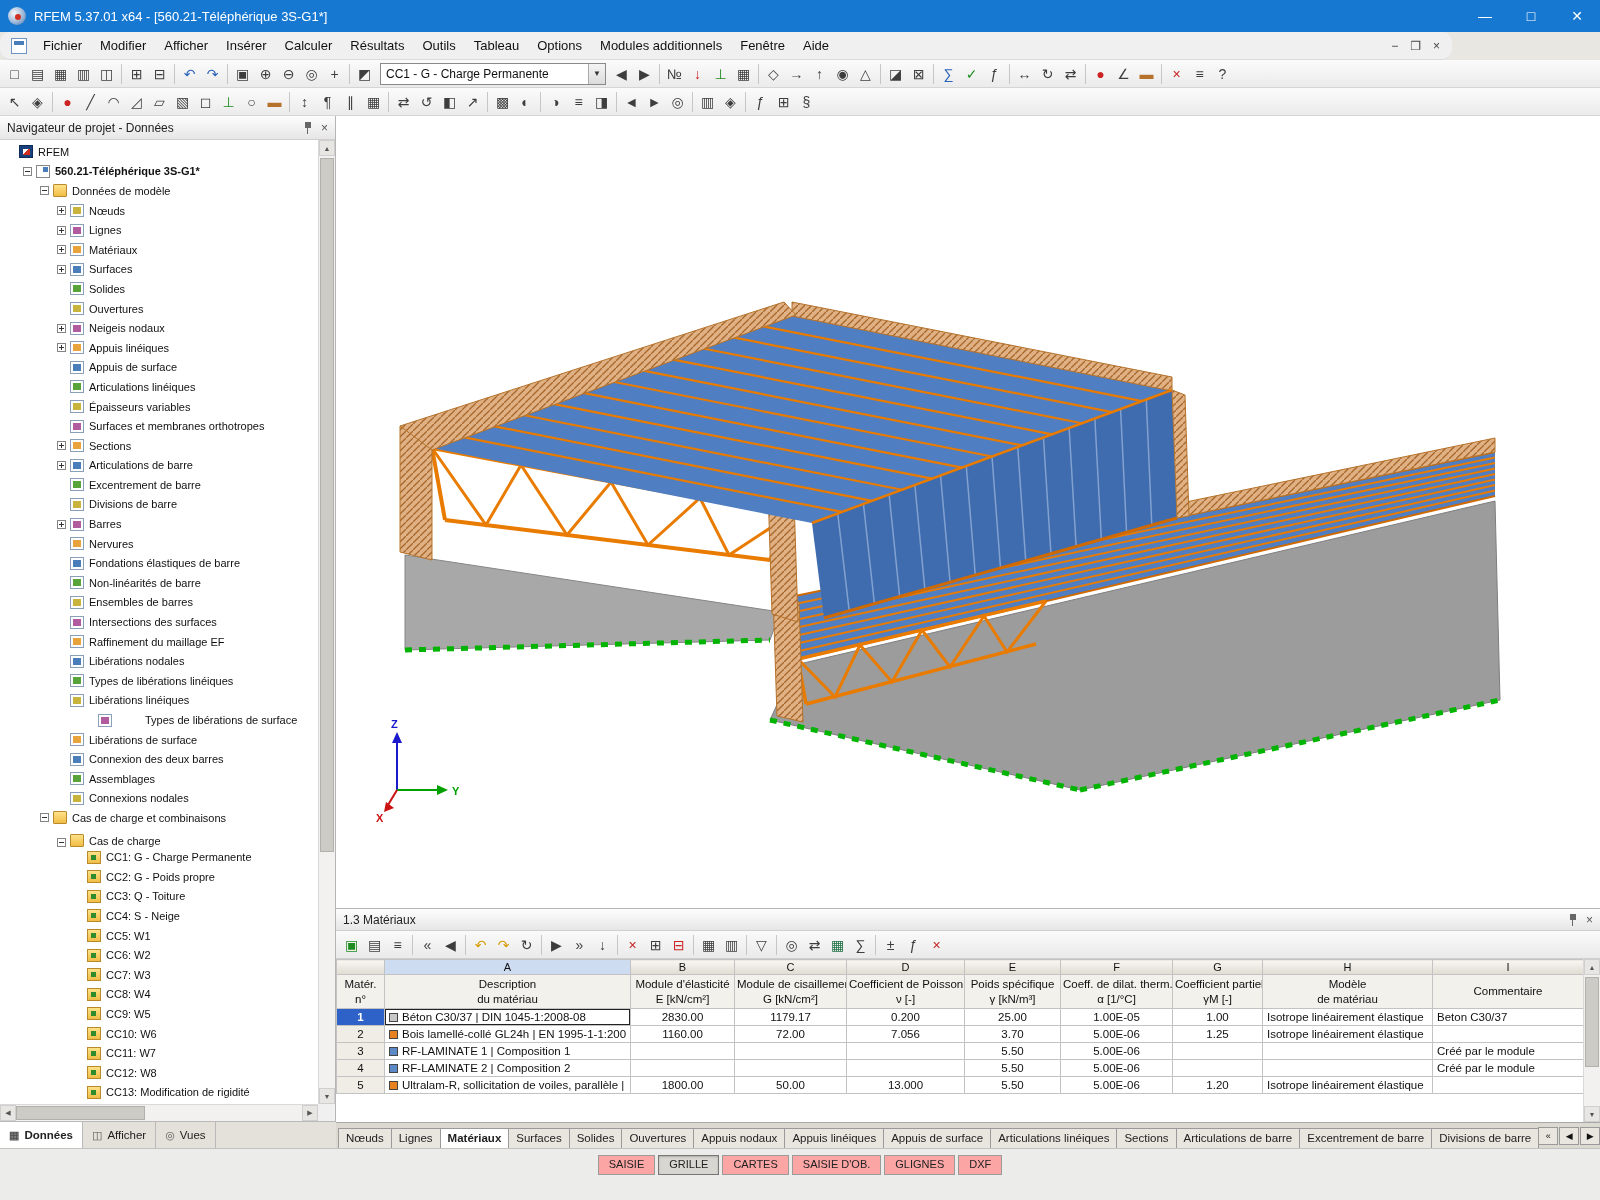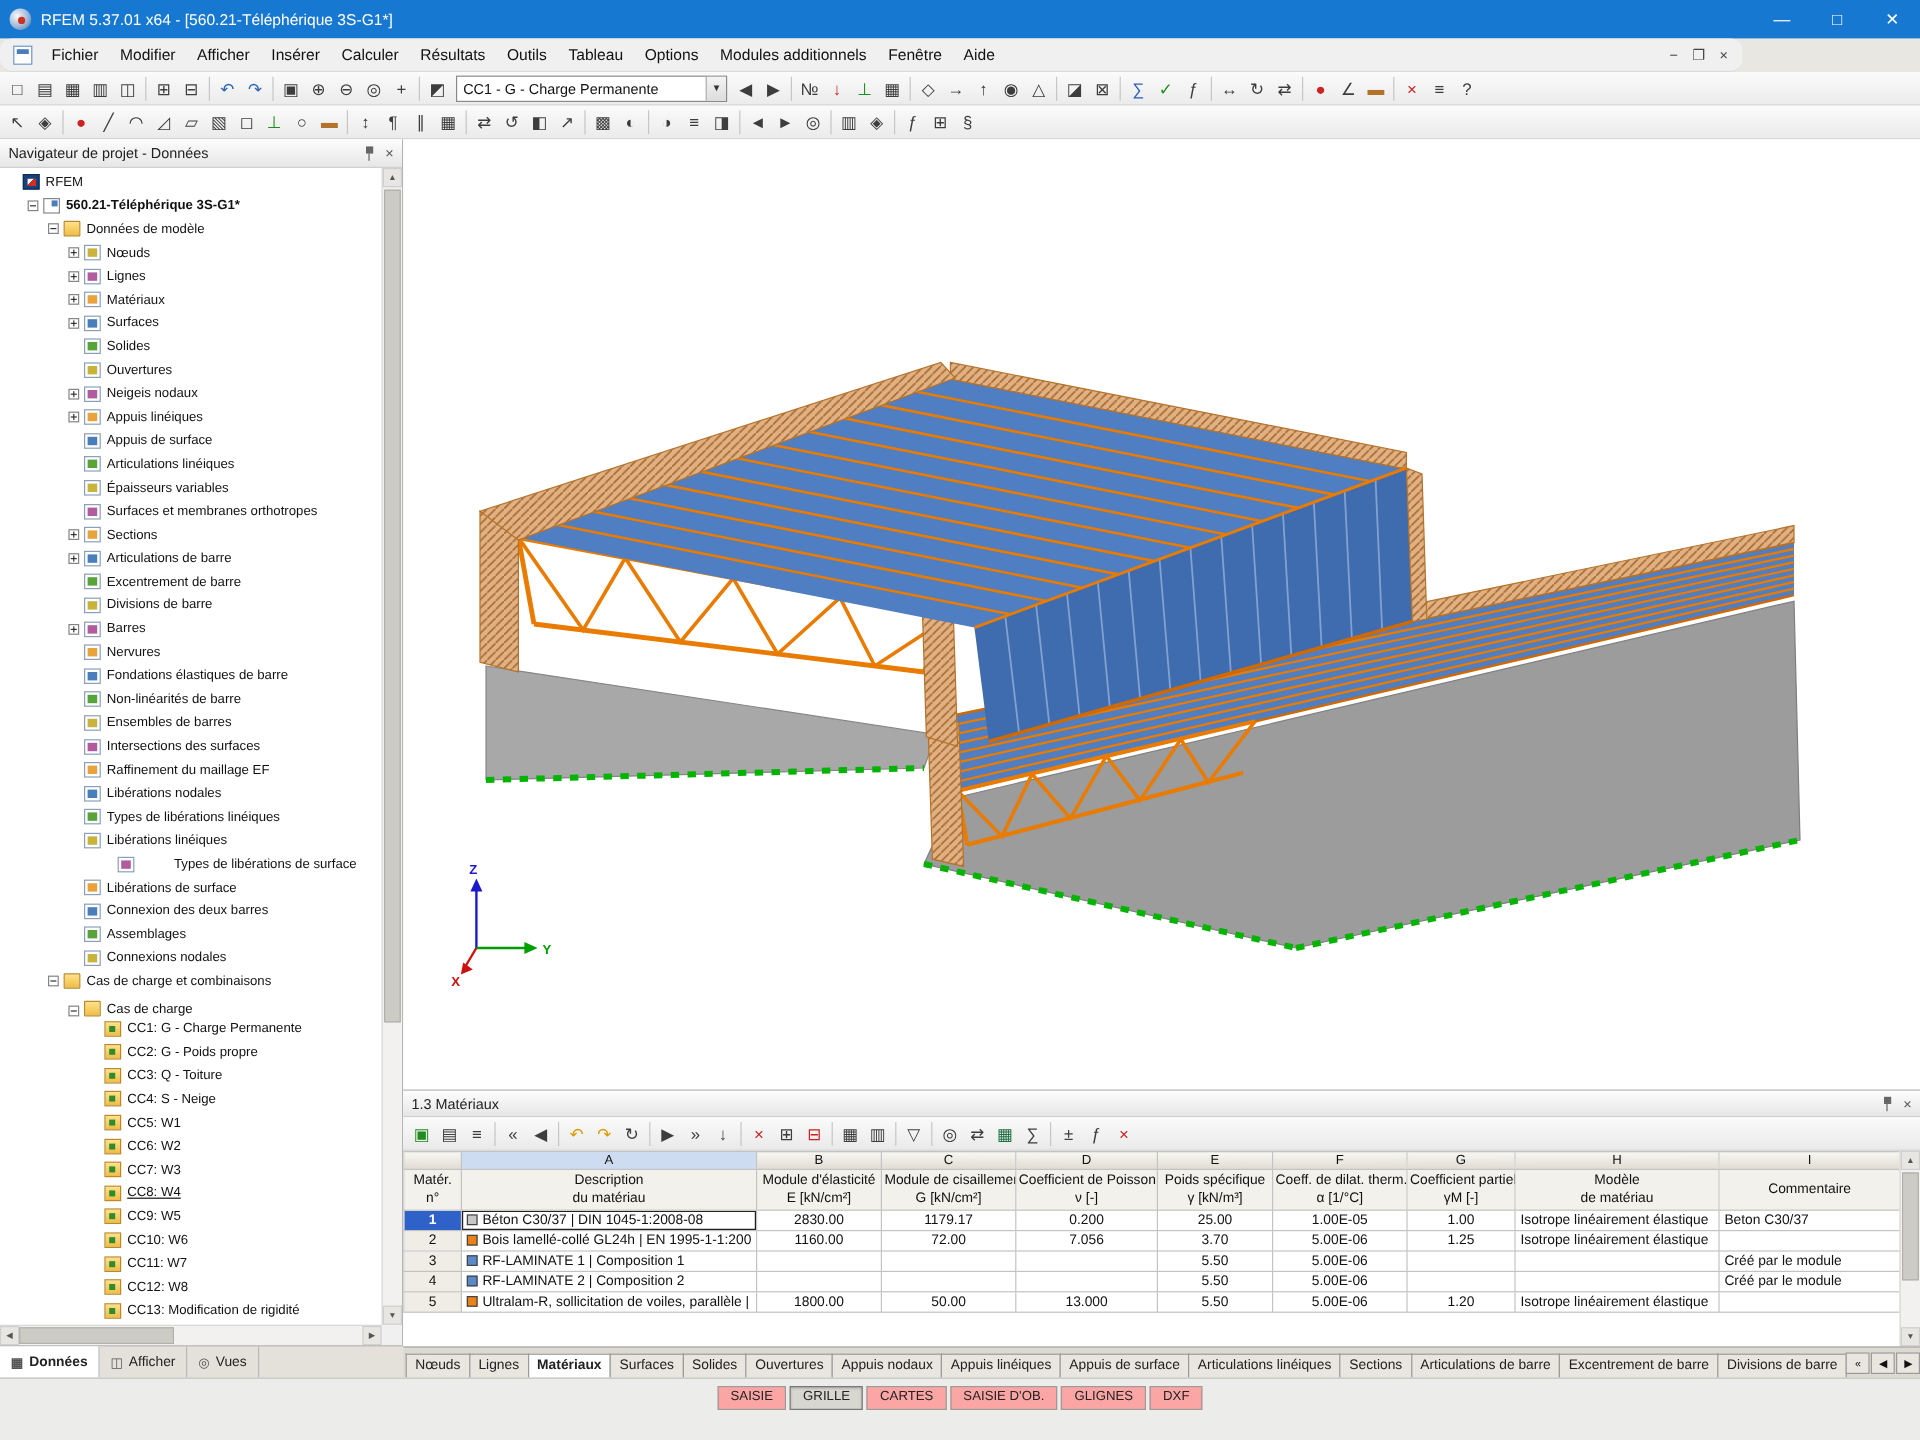--- a/index.html
+++ b/index.html
@@ -490,21 +490,21 @@
       <div class="tree-row" style="padding-left: 74px;">
         <span class="exp-spacer"></span>
         <span class="ti ti-cc"></span>
         <span>CC6: W2</span>
       </div>
       <div class="tree-row" style="padding-left: 74px;">
         <span class="exp-spacer"></span>
         <span class="ti ti-cc"></span>
         <span>CC7: W3</span>
       </div>
-      <div class="tree-row" style="padding-left: 74px; text-decoration: underline;">
+      <div class="tree-row" style="padding-left: 74px;">
         <span class="exp-spacer"></span>
         <span class="ti ti-cc"></span>
         <span>CC8: W4</span>
       </div>
       <div class="tree-row" style="padding-left: 74px;">
         <span class="exp-spacer"></span>
         <span class="ti ti-cc"></span>
         <span>CC9: W5</span>
       </div>
       <div class="tree-row" style="padding-left: 74px;">

